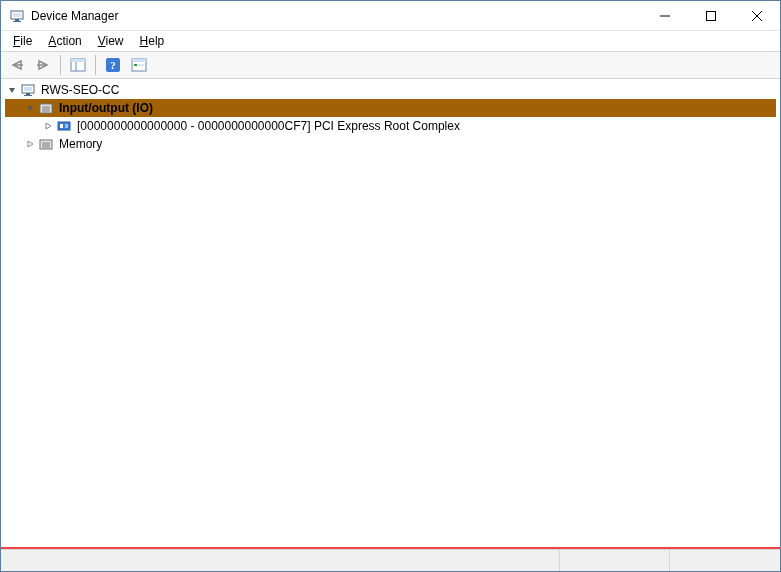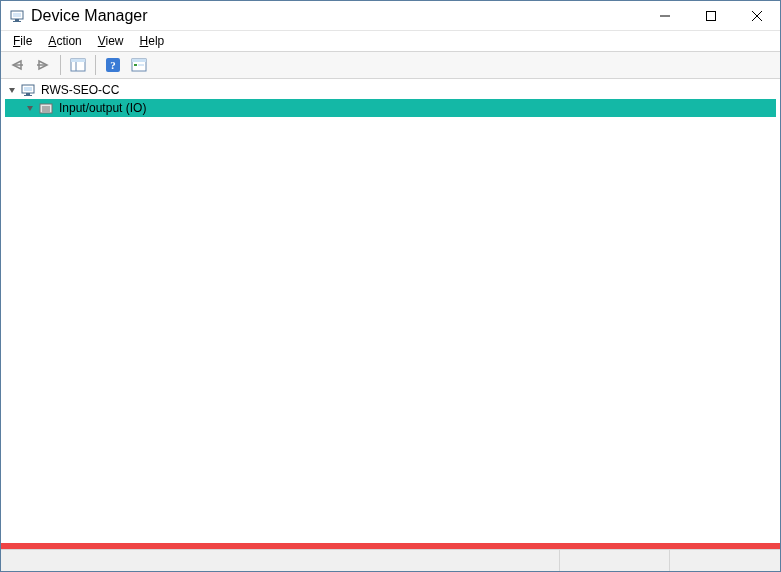--- a/index.html
+++ b/index.html
@@ -23,21 +23,21 @@
     padding: 0 0 0 8px;
     border-bottom: 1px solid #e5e5e5;
   }
   .titlebar .app-icon {
     width: 16px; height: 16px;
     margin-right: 6px;
     display: inline-flex; align-items: center; justify-content: center;
   }
   .titlebar .title {
     flex: 1;
-    font-size: 16px;
+    font-size: 12px;
     color: #000;
   }
   .win-controls { display: flex; height: 100%; }
   .win-btn {
     width: 46px; height: 30px;
     display: flex; align-items: center; justify-content: center;
     font-family: "Segoe UI Symbol", sans-serif;
     font-size: 10px;
     color: #000;
     background: transparent;
@@ -80,30 +80,31 @@
     width: 1px; height: 20px;
     background: #c0c0c0;
     margin: 0 3px;
   }
   
   .tree-container {
     flex: 1;
     background: #fff;
     padding: 2px 4px;
     overflow: auto;
-    border-bottom: 6px solid #ef4444;
+    border-bottom: 2px solid #ef4444;
   }
   .tree-row {
     display: flex;
     align-items: center;
     height: 18px;
     white-space: nowrap;
   }
   .tree-row.selected {
-    background: #14b8a6;
+    background: #a16207;
+    font-weight: bold;
   }
   .tree-row.selected .label-cell {
     
   }
   .indent { display: inline-block; width: 18px; height: 18px; }
   .expander {
     width: 14px; height: 18px;
     display: inline-flex; align-items: center; justify-content: center;
     color: #6b6b6b;
     font-size: 10px;
@@ -252,23 +253,57 @@
       <svg width="16" height="16" viewBox="0 0 16 16">
           <rect x="2" y="4" width="12" height="9" fill="#e8e8e8" stroke="#707070"></rect>
           <line x1="4" y1="7" x2="12" y2="7" stroke="#707070"></line>
           <line x1="4" y1="9" x2="12" y2="9" stroke="#707070"></line>
           <line x1="4" y1="11" x2="12" y2="11" stroke="#707070"></line>
         </svg>
     </span>
     <span class="label-cell">Input/output (IO)</span>
   </div>
 
-
-
-
+  <div class="tree-row">
+    <span class="indent"></span>
+      <span class="indent"></span>
+    <span class="expander">
+      <svg width="8" height="8" viewBox="0 0 8 8">
+          <path d="M2 1 L7 4 L2 7 Z" fill="none" stroke="#888" stroke-width="1"></path>
+        </svg>
+    </span>
+    <span class="node-icon">
+      <svg width="16" height="16" viewBox="0 0 16 16">
+          <rect x="2" y="4" width="12" height="8" fill="#3a7bd5" stroke="#2a5a9a"></rect>
+          <rect x="4" y="6" width="3" height="4" fill="#fff"></rect>
+          <rect x="9" y="6" width="3" height="4" fill="#9ac6f0"></rect>
+        </svg>
+    </span>
+    <span class="label-cell">[0000000000000000 - 0000000000000CF7]  PCI Express Root Complex</span>
+  </div>
+
+
+
+  <div class="tree-row">
+    <span class="indent"></span>
+    <span class="expander">
+      <svg width="8" height="8" viewBox="0 0 8 8">
+          <path d="M2 1 L7 4 L2 7 Z" fill="none" stroke="#888" stroke-width="1"></path>
+        </svg>
+    </span>
+    <span class="node-icon">
+      <svg width="16" height="16" viewBox="0 0 16 16">
+          <rect x="2" y="4" width="12" height="9" fill="#e8e8e8" stroke="#707070"></rect>
+          <line x1="4" y1="7" x2="12" y2="7" stroke="#707070"></line>
+          <line x1="4" y1="9" x2="12" y2="9" stroke="#707070"></line>
+          <line x1="4" y1="11" x2="12" y2="11" stroke="#707070"></line>
+        </svg>
+    </span>
+    <span class="label-cell">Memory</span>
+  </div>
 
 </div>
 
 <div class="statusbar">
   <div class="status-pane"></div>
   <div class="status-pane small"></div>
   <div class="status-pane small"></div>
 </div>
 
 </body></html>

